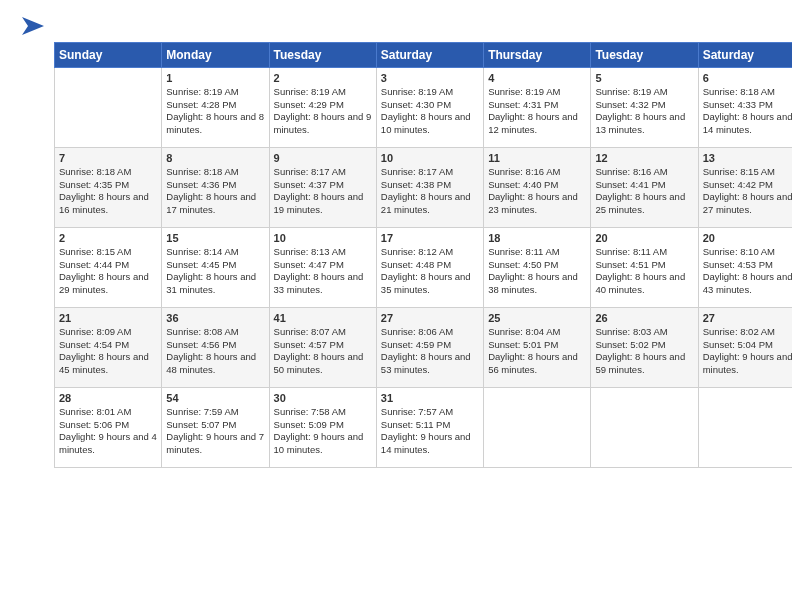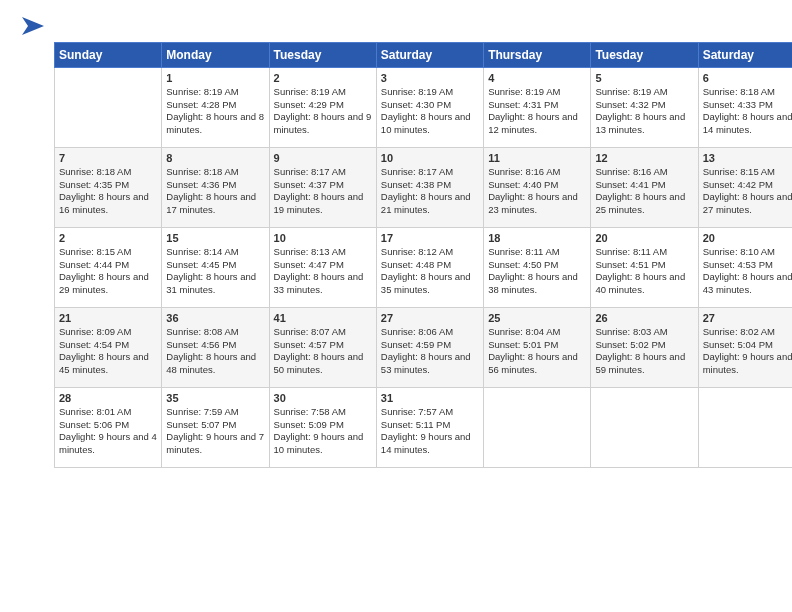--- a/index.html
+++ b/index.html
@@ -230,21 +230,21 @@
             <span class="day-num">27</span>
             <div class="cell-text">Sunrise: 8:02 AM<br>Sunset: 5:04 PM<br>Daylight: 9 hours and 2 minutes.</div>
           </td>
         </tr>
         <tr>
           <td>
             <span class="day-num">28</span>
             <div class="cell-text">Sunrise: 8:01 AM<br>Sunset: 5:06 PM<br>Daylight: 9 hours and 4 minutes.</div>
           </td>
           <td>
-            <span class="day-num">35</span>
+            <span class="day-num">54</span>
             <div class="cell-text">Sunrise: 7:59 AM<br>Sunset: 5:07 PM<br>Daylight: 9 hours and 7 minutes.</div>
           </td>
           <td>
             <span class="day-num">30</span>
             <div class="cell-text">Sunrise: 7:58 AM<br>Sunset: 5:09 PM<br>Daylight: 9 hours and 10 minutes.</div>
           </td>
           <td>
             <span class="day-num">31</span>
             <div class="cell-text">Sunrise: 7:57 AM<br>Sunset: 5:11 PM<br>Daylight: 9 hours and 14 minutes.</div>
           </td>

